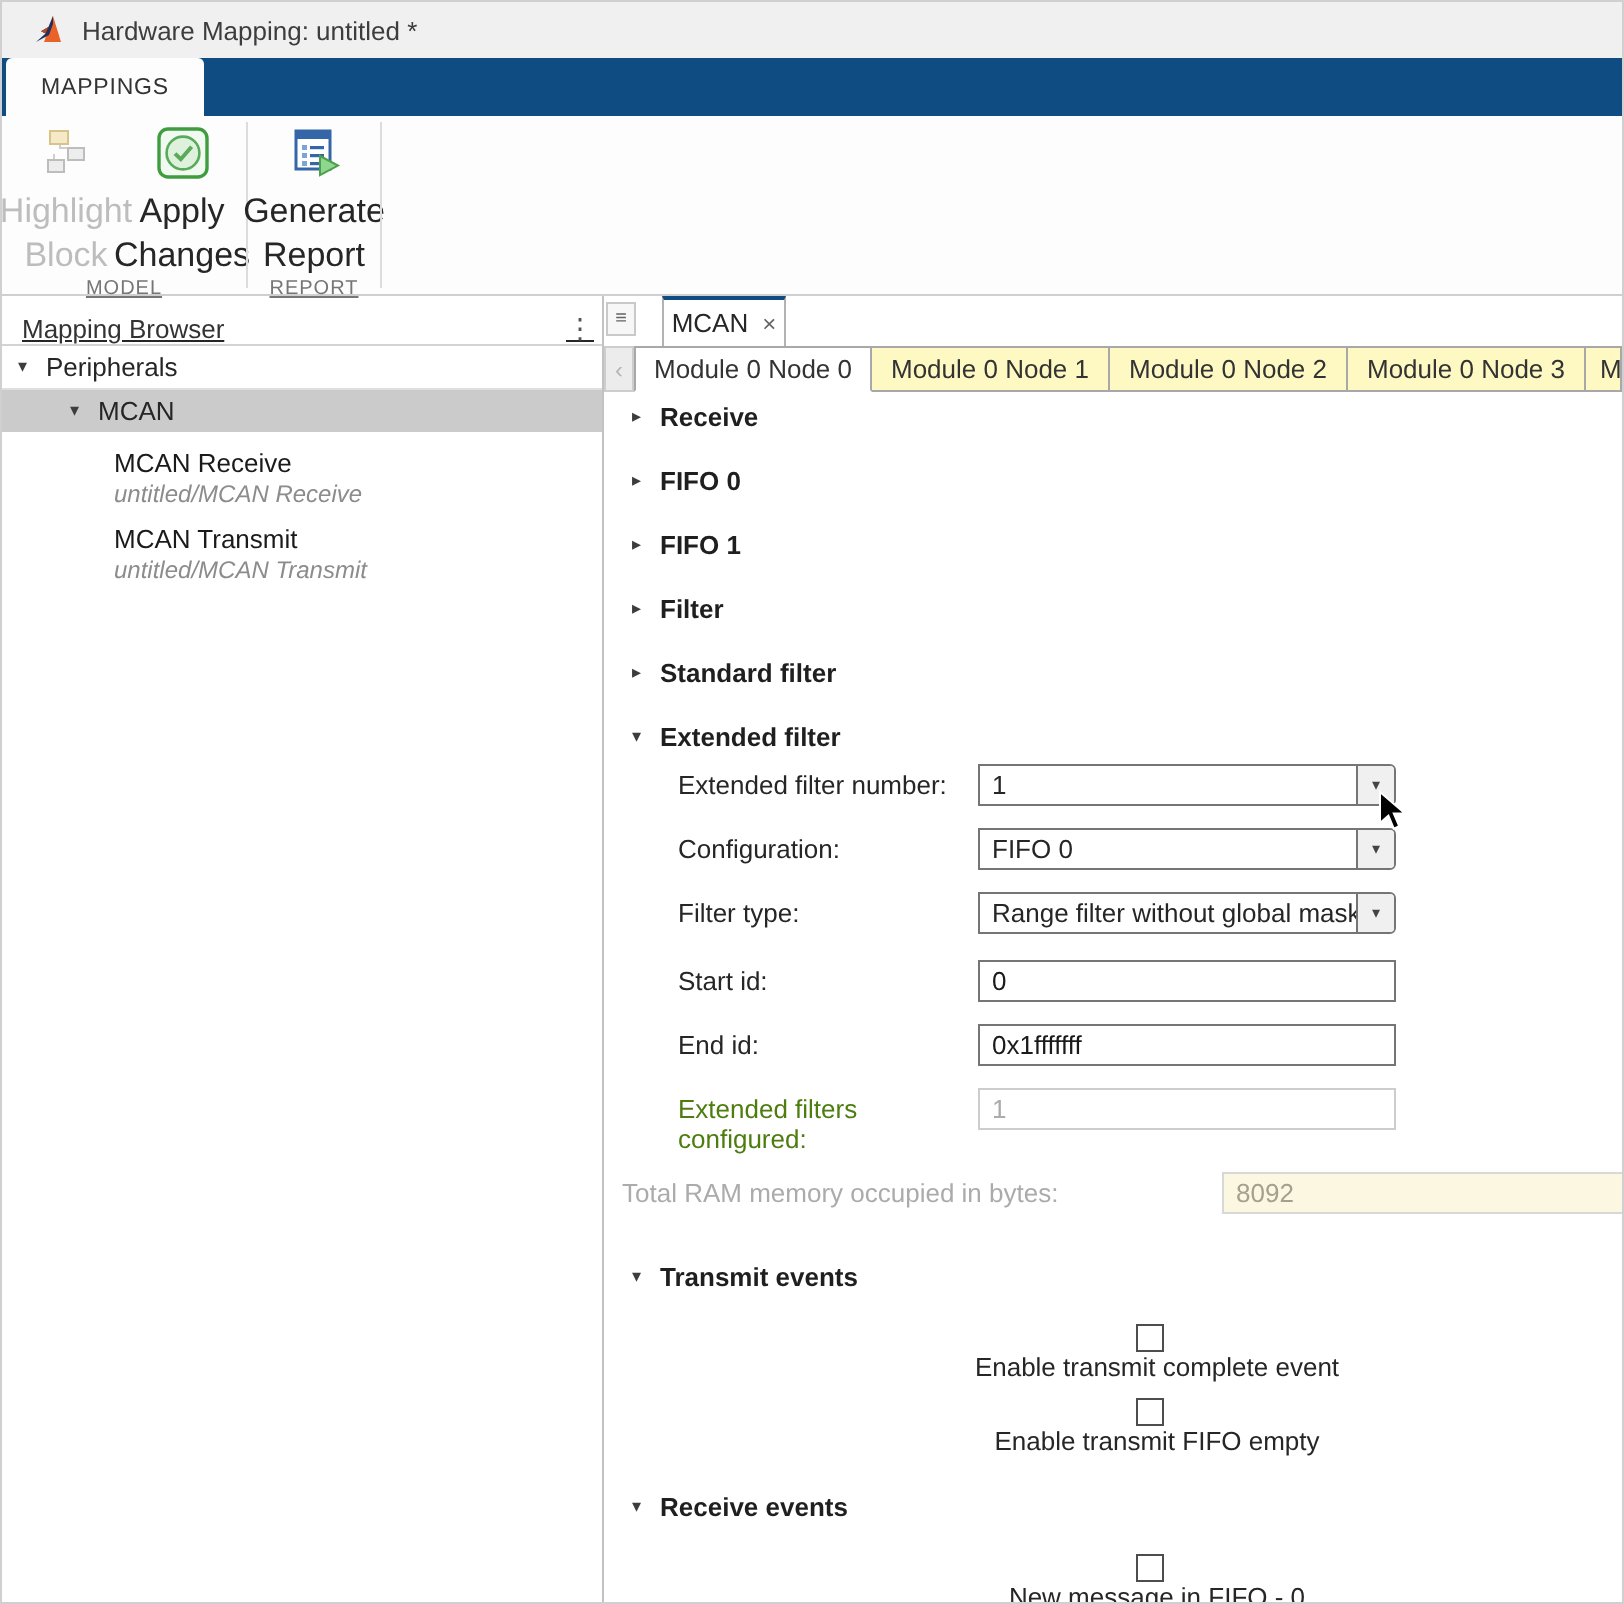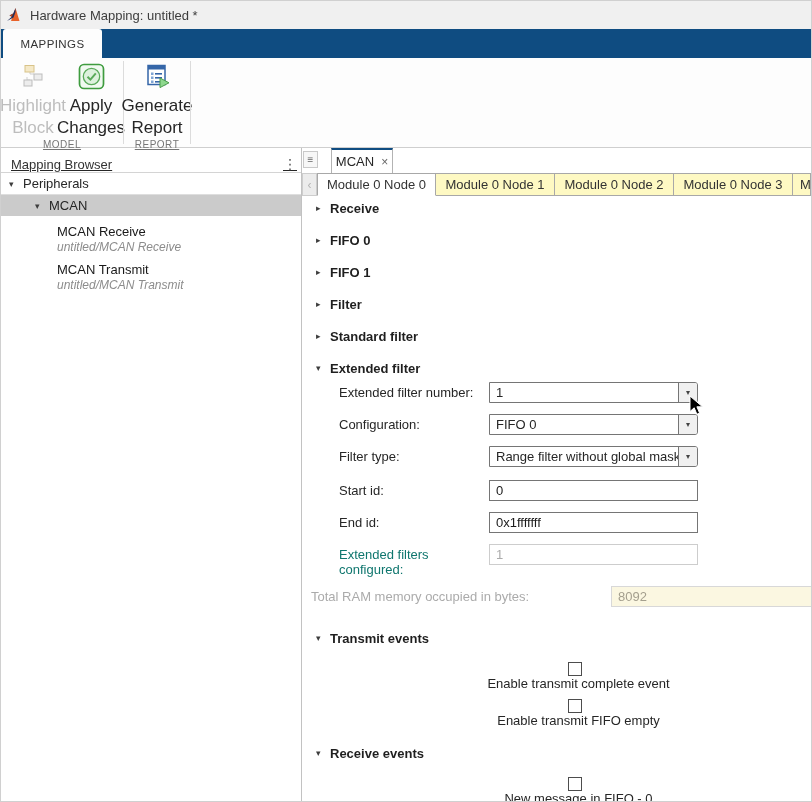--- a/index.html
+++ b/index.html
@@ -3,21 +3,21 @@
 <meta charset="utf-8">
 <style>
   * { margin:0; padding:0; box-sizing:border-box; }
   html,body { background:#fff; }
   body { font-family:"Liberation Sans","DejaVu Sans",sans-serif; color:#262626; }
   .window { position:relative; width:812px; height:802px; background:#fff; overflow:hidden;
             border:1px solid #d0d0d0; }
 
   
   .titlebar { height:28px; background:var(--titlebar-bg,#f0f0f0); display:flex; align-items:center;
-              padding-left:5px; }
+              padding-left:16px; }
   .titlebar .logo { width:17px; height:16px; margin-right:7px; }
   .titlebar .title { font-size:13px; color:#3d3d3d; }
 
   
   .ribbonrow { height:29px; background:var(--ribbon-blue,#0f4c81); display:flex; }
   .ribbon-tab { margin-left:2px; width:99px; height:29px; background:#fdfdfd;
                 border-radius:3px 3px 0 0; display:flex; align-items:center; justify-content:center;
                 font-size:11.5px; letter-spacing:.4px; color:#333; }
 
   
@@ -67,21 +67,21 @@
   .subtab.cut { flex:1; justify-content:flex-start; padding-left:7px; overflow:hidden; }
 
   
   .content { flex:1; padding:4px 0 0 14px; position:relative; overflow:hidden; }
   .sec { display:flex; align-items:center; gap:5px; height:16px; margin-bottom:16px; }
   .sec .arrow { font-size:9px; color:#3d3d3d; width:9px; }
   .sec .sec-label { font-weight:bold; font-size:13px; color:#1f1f1f; }
 
   .frow { display:flex; margin-left:23px; margin-bottom:10px; height:22px; }
   .frow .flabel { width:150px; font-size:13px; color:#262626; padding-top:3px; }
-  .frow.disabled .flabel { color:#0f766e; }
+  .frow.disabled .flabel { color:#4d7c0f; }
   .combo { width:209px; height:21px; border:1px solid #757575; border-radius:0 3px 3px 0;
            display:flex; background:#fff; }
   .combo .cval { flex:1; font-size:13px; padding:2px 6px; white-space:nowrap; overflow:hidden; }
   .combo .cbtn { width:19px; border:none; border-left:1px solid #757575; background:#f0f0f0;
                  border-radius:0 2px 2px 0; font-size:8px; color:#444; }
   .tfield { width:209px; height:21px; border:1px solid #757575; font-size:13px; padding:1px 6px;
             font-family:inherit; color:#1a1a1a; background:#fff; }
   .frow.disabled .tfield { border-color:#cdcdcd; color:#ababab; }
 
   .ram-row { display:flex; margin:20px 0 0 -5px; height:22px; }

